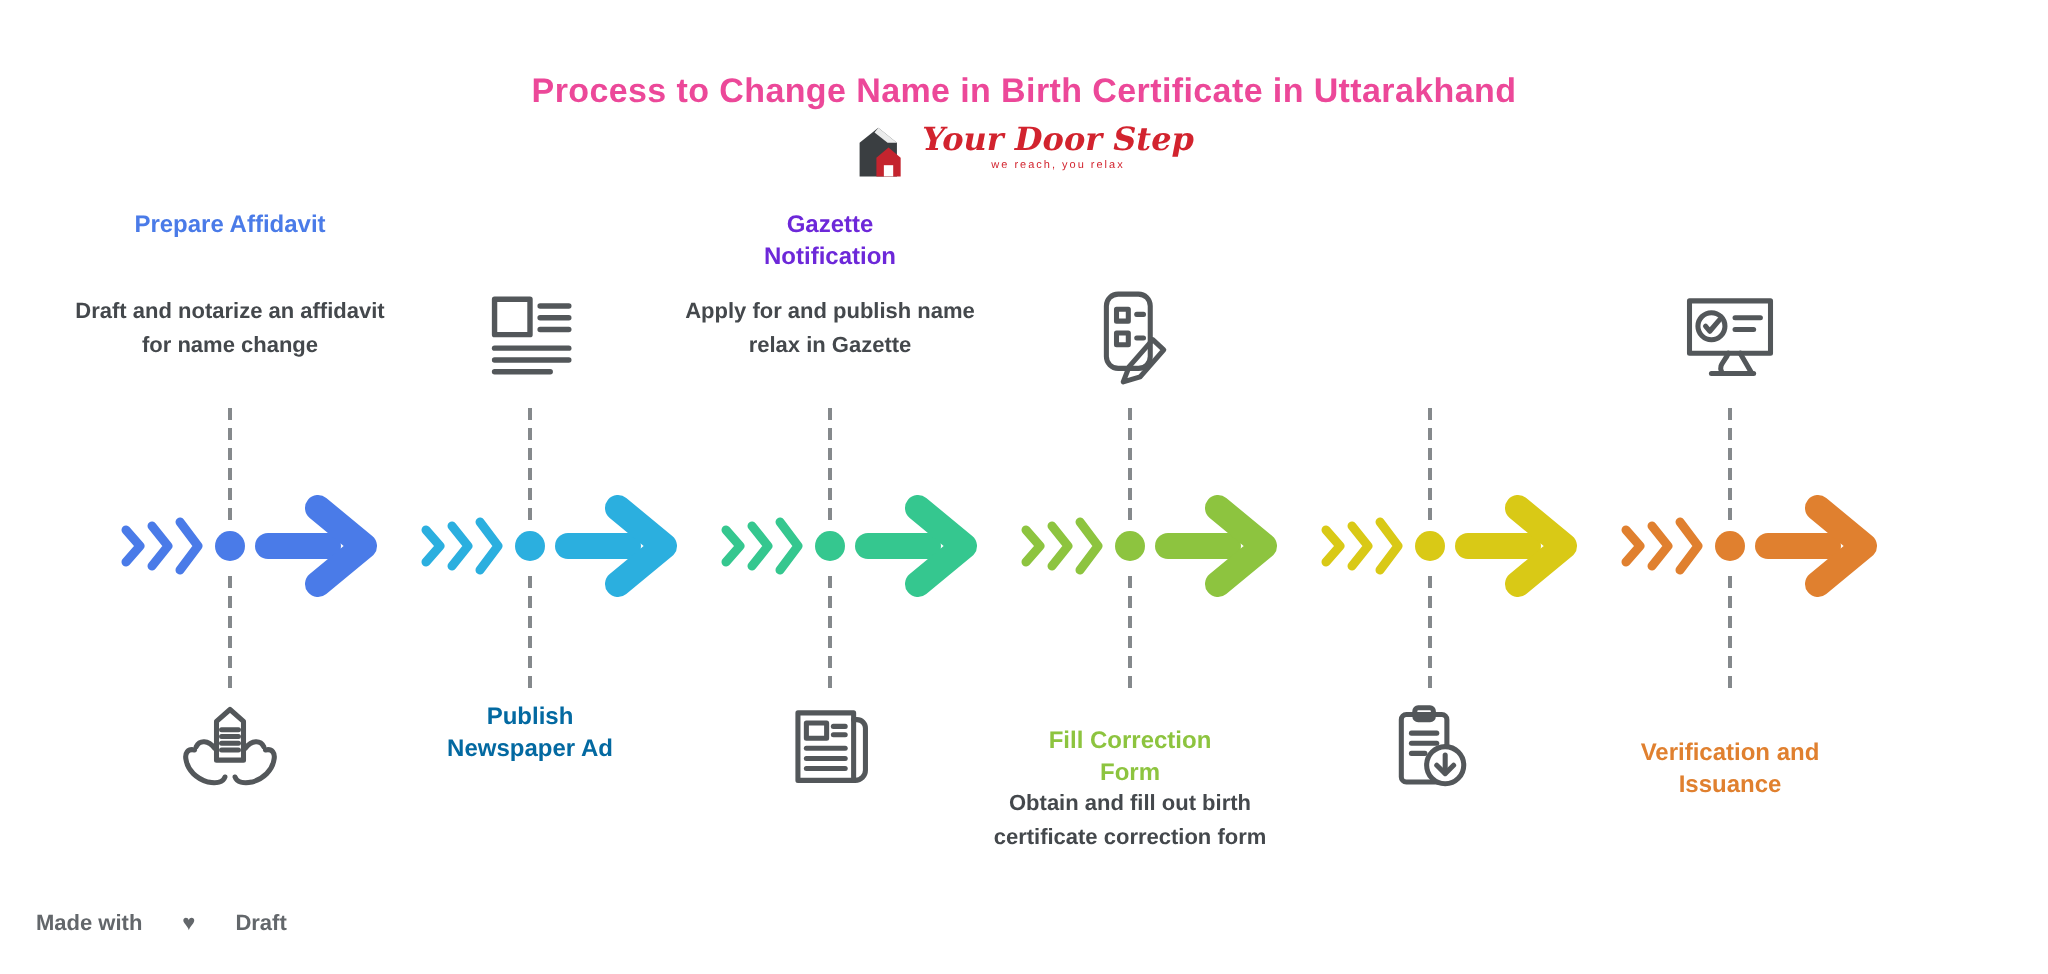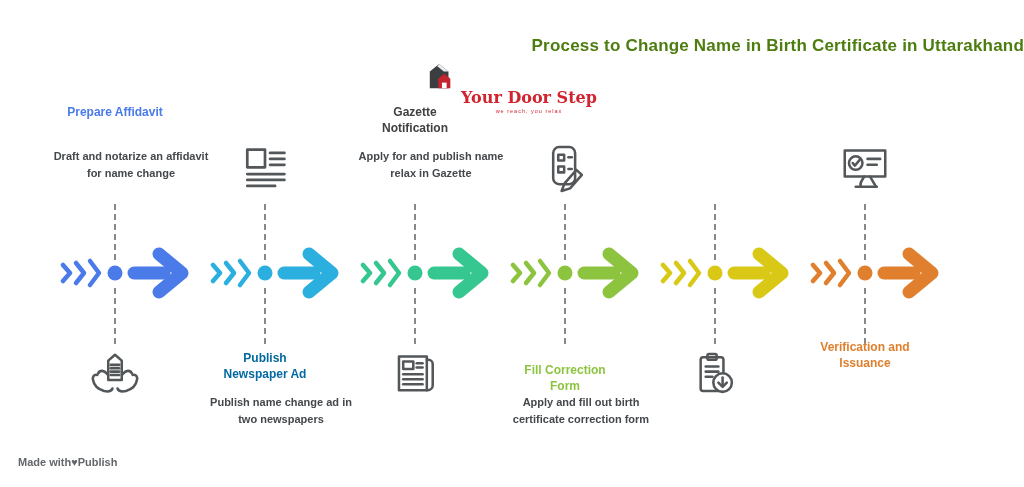--- a/index.html
+++ b/index.html
@@ -1,38 +1,38 @@
 <!DOCTYPE html>
 <html><head>
 <meta charset="utf-8">
 <style>
   html,body{margin:0;padding:0;background:#fff;}
   #canvas{position:relative;width:1024px;height:487px;background:#ffffff;overflow:hidden;
           font-family:"Liberation Sans",sans-serif;}
-  .main-title{position:absolute;top:36px;left:0;width:1024px;text-align:right;
-              font-size:17px;font-weight:700;color:#4d7c0f;letter-spacing:.2px;}
+  .main-title{position:absolute;top:36px;left:0;width:1024px;text-align:center;
+              font-size:17px;font-weight:700;color:#ec4899;letter-spacing:.2px;}
   
   .logo{position:absolute;top:62px;left:0;width:1024px;display:flex;justify-content:center;
         align-items:flex-start;gap:6px;}
   .logo-mark{width:28px;height:30px;}
   .logo-textwrap{display:flex;flex-direction:column;align-items:center;}
-  .logo-brand{font-family:"DejaVu Serif",serif;font-weight:700;
-              font-size:16px;color:#d2232e;line-height:1.05;margin-top:28px;}
+  .logo-brand{font-family:"DejaVu Serif",serif;font-style:italic;font-weight:700;
+              font-size:16px;color:#d2232e;line-height:1.05;}
   .logo-tagline{font-size:5.5px;color:#d2232e;letter-spacing:1px;margin-top:1px;}
   
   .step-title{position:absolute;width:110px;text-align:center;font-size:12px;font-weight:700;
               line-height:1.35;}
   .step-desc{position:absolute;width:160px;text-align:center;font-size:11px;font-weight:600;
-             color:#44484c;line-height:1.5;margin-left:16px;}
+             color:#44484c;line-height:1.5;}
   .dash{position:absolute;width:0;border-left:2px dashed #85898c;}
   .icon-wrap{position:absolute;width:54px;height:54px;color:#53575a;}
   .icon-wrap svg{width:54px;height:54px;}
   .tl{position:absolute;top:244px;width:150px;height:58px;}
   .footer{position:absolute;left:18px;top:456px;font-size:11px;font-weight:600;color:#63676b;
-          display:flex;gap:0;align-items:center;}
+          display:flex;gap:20px;align-items:center;}
   .heart{font-size:11px;color:#63676b;}
 </style>
 </head>
 <body>
 
 <div id="canvas">
 
   <div class="main-title">Process to Change Name in Birth Certificate in Uttarakhand</div>
 
   <div class="logo">
@@ -81,31 +81,30 @@
         <line x1="38" y1="20" x2="55" y2="20"></line>
         <line x1="38" y1="27" x2="55" y2="27"></line>
       <line x1="11" y1="38" x2="55" y2="38"></line>
         <line x1="11" y1="45" x2="55" y2="45"></line>
         <line x1="11" y1="52" x2="44" y2="52"></line>
     </svg>
   </div>
   <div class="dash" style="left:264px;top:204px;height:56px"></div>
   <div class="dash" style="left:264px;top:288px;height:56px"></div>
   <div class="step-title" style="left: 210px; top: 350px; color: #0369a1;">Publish Newspaper Ad</div>
-  <div class="step-desc" style="left:185px;top:394px">Publish name change ad in two newspapers</div>
   <svg class="tl" style="left: 210px; color: rgb(43, 175, 223);" viewBox="0 0 150 58">
     <polyline points="3,21 10,29 3,37" fill="none" stroke="currentColor" stroke-width="4.5" stroke-linecap="round" stroke-linejoin="round"></polyline>
     <polyline points="16,19 24,29 16,39" fill="none" stroke="currentColor" stroke-width="4.5" stroke-linecap="round" stroke-linejoin="round"></polyline>
     <polyline points="30,17 39,29 30,41" fill="none" stroke="currentColor" stroke-width="4.5" stroke-linecap="round" stroke-linejoin="round"></polyline>
     <circle cx="55" cy="29" r="7.5" fill="currentColor"></circle>
     <path d="M74 29 H104" stroke="currentColor" stroke-width="13" stroke-linecap="round"></path>
     <path d="M99 10 L122 29 L99 48" fill="none" stroke="currentColor" stroke-width="13" stroke-linecap="round" stroke-linejoin="round"></path>
   </svg>
 
-  <div class="step-title" style="left: 360px; top: 104px; color: #404040;">Gazette Notification</div>
+  <div class="step-title" style="left: 360px; top: 104px; color: #6d28d9;">Gazette Notification</div>
   <div class="step-desc" style="left:335px;top:148px">Apply for and publish name relax in Gazette</div>
   <div class="dash" style="left:414px;top:204px;height:56px"></div>
   <div class="dash" style="left:414px;top:288px;height:56px"></div>
   <div class="icon-wrap" style="left:388px;top:348px">
     <svg viewBox="0 0 64 64" fill="none" stroke="currentColor" stroke-width="3" stroke-linecap="round" stroke-linejoin="round">
       <path d="M13 10 h33 v40 h-33 z"></path>
       <rect x="18" y="16" width="12" height="9"></rect>
       <line x1="34" y1="18" x2="41" y2="18"></line>
         <line x1="34" y1="23" x2="41" y2="23"></line>
       <line x1="18" y1="31" x2="41" y2="31"></line>
@@ -129,21 +128,21 @@
       <rect x="24" y="15" width="7" height="7"></rect>
         <line x1="36" y1="18" x2="40" y2="18"></line>
       <rect x="24" y="29" width="7" height="7"></rect>
         <line x1="36" y1="32" x2="40" y2="32"></line>
       <path d="M28 58 l3.5 -9 14 -16 6.5 6 -14 16 z"></path>
     </svg>
   </div>
   <div class="dash" style="left:564px;top:204px;height:56px"></div>
   <div class="dash" style="left:564px;top:288px;height:56px"></div>
   <div class="step-title" style="left: 510px; top: 350px; color: rgb(141, 196, 63); margin-top: 12px;">Fill Correction Form</div>
-  <div class="step-desc" style="left:485px;top:394px">Apply and fill out birth certificate correction form</div>
+  <div class="step-desc" style="left:485px;top:394px">Obtain and fill out birth certificate correction form</div>
   <svg class="tl" style="left: 510px; color: rgb(141, 196, 63);" viewBox="0 0 150 58">
     <polyline points="3,21 10,29 3,37" fill="none" stroke="currentColor" stroke-width="4.5" stroke-linecap="round" stroke-linejoin="round"></polyline>
     <polyline points="16,19 24,29 16,39" fill="none" stroke="currentColor" stroke-width="4.5" stroke-linecap="round" stroke-linejoin="round"></polyline>
     <polyline points="30,17 39,29 30,41" fill="none" stroke="currentColor" stroke-width="4.5" stroke-linecap="round" stroke-linejoin="round"></polyline>
     <circle cx="55" cy="29" r="7.5" fill="currentColor"></circle>
     <path d="M74 29 H104" stroke="currentColor" stroke-width="13" stroke-linecap="round"></path>
     <path d="M99 10 L122 29 L99 48" fill="none" stroke="currentColor" stroke-width="13" stroke-linecap="round" stroke-linejoin="round"></path>
   </svg>
 
   <div class="dash" style="left:714px;top:204px;height:56px"></div>
@@ -176,29 +175,29 @@
       <path d="M17.5 25 l2.5 3 5.5 -6.5"></path>
       <line x1="35" y1="20" x2="50" y2="20"></line>
         <line x1="35" y1="27" x2="46" y2="27"></line>
       <path d="M31 41 c-2 5 -6 7 -4 11"></path>
       <line x1="38" y1="41" x2="45" y2="53"></line>
       <line x1="21" y1="53" x2="46" y2="53"></line>
     </svg>
   </div>
   <div class="dash" style="left:864px;top:204px;height:56px"></div>
   <div class="dash" style="left:864px;top:288px;height:56px"></div>
-  <div class="step-title" style="left: 810px; top: 339px; color: rgb(224, 128, 47);">Verification and Issuance</div>
+  <div class="step-title" style="left: 810px; top: 368px; color: rgb(224, 128, 47);">Verification and Issuance</div>
   <svg class="tl" style="left: 810px; color: rgb(224, 128, 47);" viewBox="0 0 150 58">
     <polyline points="3,21 10,29 3,37" fill="none" stroke="currentColor" stroke-width="4.5" stroke-linecap="round" stroke-linejoin="round"></polyline>
     <polyline points="16,19 24,29 16,39" fill="none" stroke="currentColor" stroke-width="4.5" stroke-linecap="round" stroke-linejoin="round"></polyline>
     <polyline points="30,17 39,29 30,41" fill="none" stroke="currentColor" stroke-width="4.5" stroke-linecap="round" stroke-linejoin="round"></polyline>
     <circle cx="55" cy="29" r="7.5" fill="currentColor"></circle>
     <path d="M74 29 H104" stroke="currentColor" stroke-width="13" stroke-linecap="round"></path>
     <path d="M99 10 L122 29 L99 48" fill="none" stroke="currentColor" stroke-width="13" stroke-linecap="round" stroke-linejoin="round"></path>
   </svg>
 
   <div class="footer">
     <span>Made with</span>
       <span class="heart">♥</span>
-      <span>Publish</span>
+      <span>Draft</span>
   </div>
 
 </div>
 
 </body></html>

